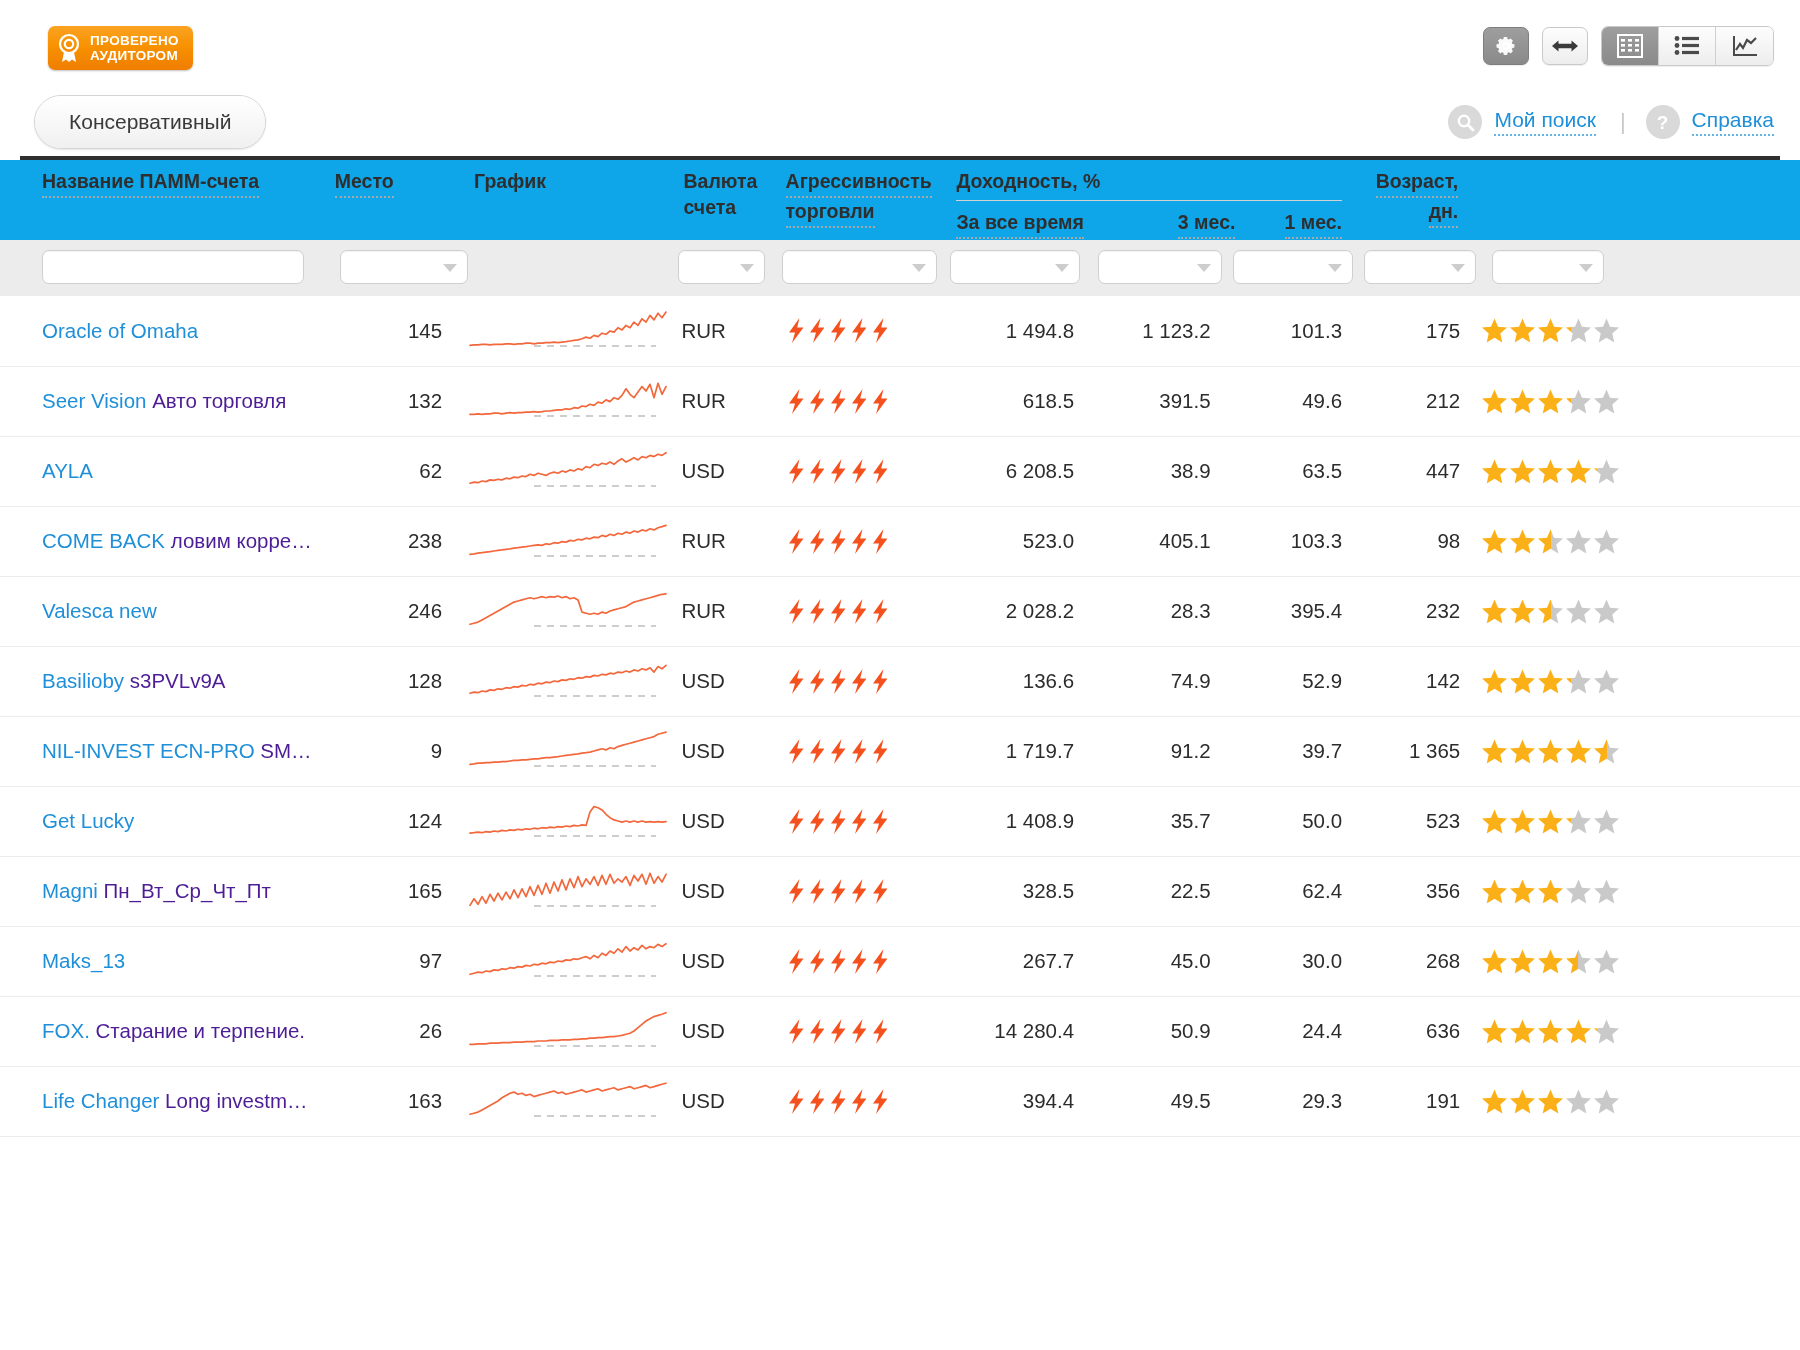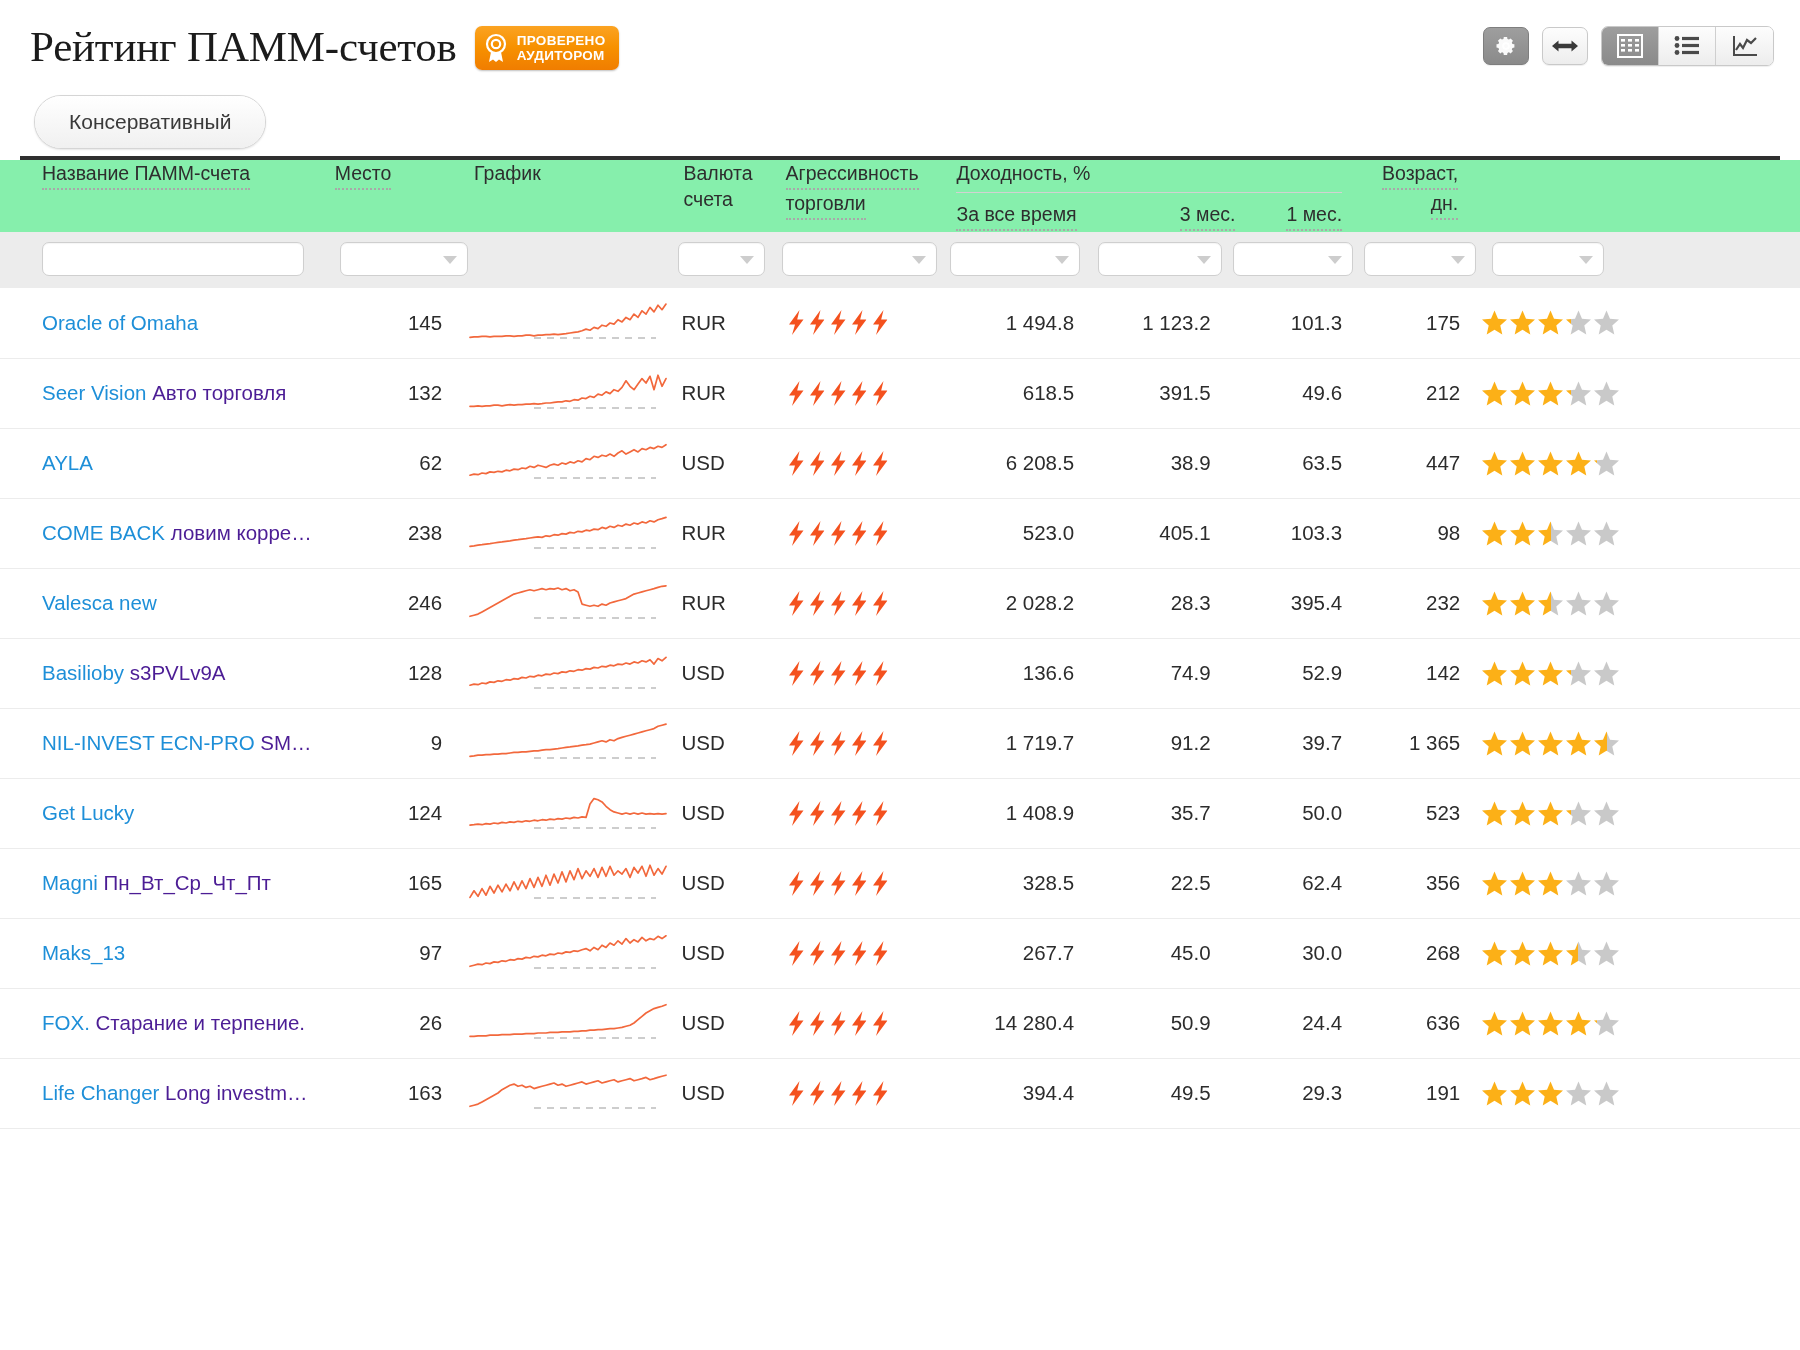--- a/index.html
+++ b/index.html
@@ -134,21 +134,21 @@
   .divider-pipe { color: #c7c7c7; font-size: 22px; margin: 0 20px 0 24px; }
 
   
   .tbl { width: 100%; border-collapse: collapse; table-layout: fixed; }
   .thead-top-rule {
     margin: 0 20px;
     height: 4px;
     background: #2f2f2f;
   }
 
-  .hdr-row td { vertical-align: top; padding-top: 0; background: #86efac; }
+  .hdr-row td { vertical-align: top; padding-top: 8px; background: #0ea5e9; font-weight: bold; }
 
   .h-label {
     font-size: 19.5px;
     color: #2e2e2e;
     line-height: 26px;
     display: inline-block;
     white-space: nowrap;
   }
   .h-label.sortable {
     border-bottom: 2px dotted #a8a8a8;
@@ -203,21 +203,20 @@
 
   .col-pad-l { padding-left: 42px !important; }
   .col-pad-r { padding-right: 18px !important; }
 </style>
 </head>
 <body>
 
 <div class="page">
 
   <div class="topbar">
-    <div class="page-title">Рейтинг ПАММ-счетов</div>
 
     <div class="audit-badge">
       <svg class="seal" viewBox="0 0 26 30">
         <circle cx="13" cy="11" r="9" fill="none" stroke="#ffffff" stroke-width="2.2"></circle>
         <circle cx="13" cy="11" r="4.2" fill="none" stroke="#ffffff" stroke-width="2.2"></circle>
         <path d="M8 19 L6 29 L10 26.5 L13 29 L16 26.5 L20 29 L18 19 Z" fill="#ffffff"></path>
       </svg>
       <div class="txt">
         <div>ПРОВЕРЕНО</div>
         <div>АУДИТОРОМ</div>
@@ -276,20 +275,34 @@
         </div>
       </div>
     </div>
   </div>
 
   <div class="tabrow">
     <div class="tabs">
       <div class="tab">Консервативный</div>
     </div>
     <div class="tabrow-spacer"></div>
+    <div class="linkset">
+      <div class="circ-icon">
+        <svg width="19" height="19" viewBox="0 0 19 19">
+          <circle cx="8" cy="8" r="5.2" fill="none" stroke="#ffffff" stroke-width="2.4"></circle>
+          <line x1="11.8" y1="11.8" x2="17" y2="17" stroke="#ffffff" stroke-width="2.8" stroke-linecap="round"></line>
+        </svg>
+      </div>
+      <div class="dlink">Мой поиск</div>
+      <div class="divider-pipe">|</div>
+      <div class="circ-icon">
+          <span class="qm">?</span>
+        </div>
+      <div class="dlink">Справка</div>
+    </div>
   </div>
 
   <div class="thead-top-rule"></div>
 
   <table class="tbl">
     <colgroup>
       <col style="width:330px">
         <col style="width:125px">
         <col style="width:215px">
       <col style="width:95px">

